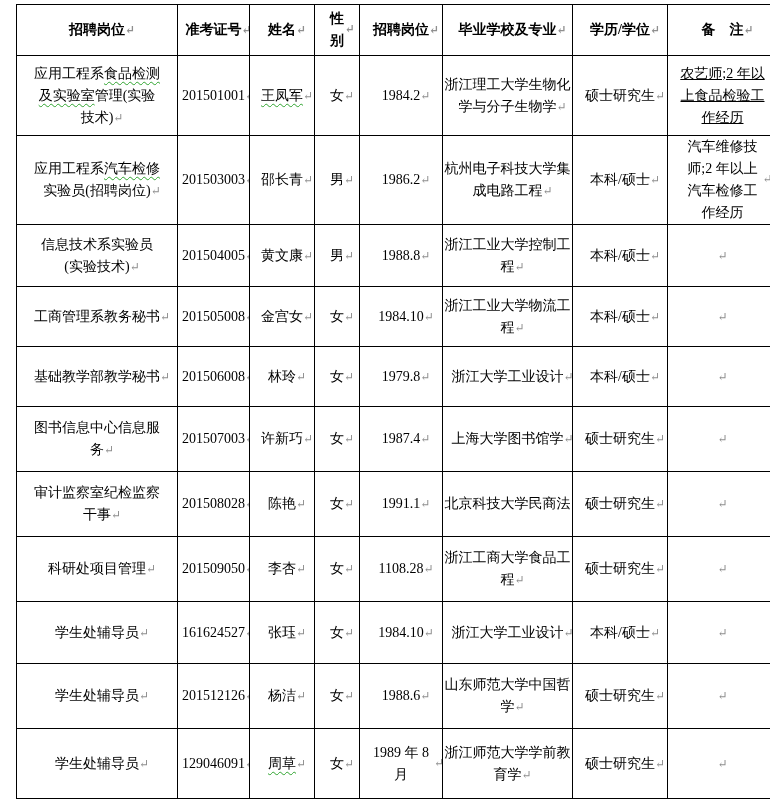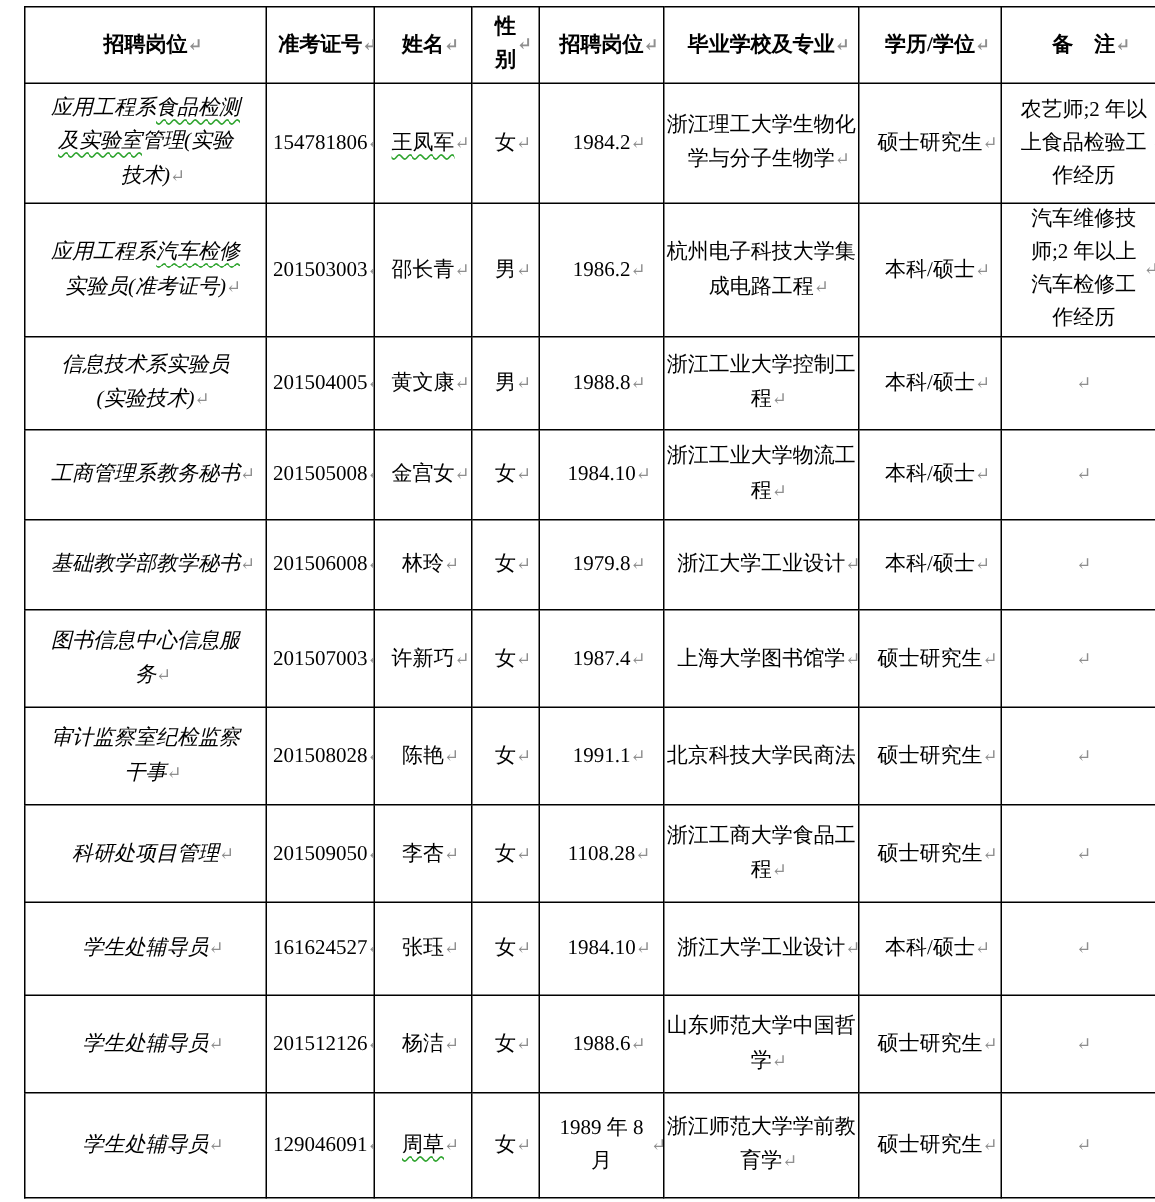--- a/index.html
+++ b/index.html
@@ -37,42 +37,42 @@
   tr.r3{height:62px;}
   tr.r4{height:60px;}
   tr.r5{height:60px;}
   tr.r6{height:65px;}
   tr.r7{height:65px;}
   tr.r8{height:65px;}
   tr.r9{height:62px;}
   tr.r10{height:65px;}
   tr.r11{height:70px;}
   
-  td.c1{padding:0 15px;font-style:italic;}
+  td.c1{padding:0 15px;}
   td.c5{padding:0 5px;}
   td.c6{padding:0 1px;}
   td.c8{padding:0 9px;}
   
   td.rowend,th.rowend{border:none;background:#fff;padding:0;text-align:left;vertical-align:middle;}
   
   .pm{display:inline-block;width:0;overflow:visible;color:var(--pm);font-size:12px;vertical-align:baseline;}
   .pm::before{content:"\21B5";}
   .pm.solo{width:auto;}
   
   .wavy{
     text-decoration-line:underline;
     text-decoration-style:wavy;
     text-decoration-color:var(--wavy);
     text-decoration-thickness:1px;
     text-underline-offset:3px;
   }
   
   .two{display:inline-block;width:1.1em;word-break:break-all;vertical-align:middle;}
   .bw{display:inline-block;max-width:66px;vertical-align:middle;}
-  .rk1{display:inline-block;max-width:92px;vertical-align:middle;}
+  .rk1{display:inline-block;max-width:92px;vertical-align:middle;text-decoration:underline;}
   .rk2{display:inline-block;max-width:80px;vertical-align:middle;}
 </style>
 </head>
 <body>
 
 <div class="page">
 <table class="doc">
   <colgroup>
     <col style="width:161px">
         <col style="width:72px">
@@ -93,32 +93,32 @@
     <th><span class="two">性别</span><span class="pm"></span></th>
     <th><span>招聘岗位</span><span class="pm"></span></th>
     <th><span>毕业学校及专业</span><span class="pm"></span></th>
     <th><span>学历/学位</span><span class="pm"></span></th>
     <th><span>备　注</span><span class="pm"></span></th>
     <th class="rowend"><span class="pm solo"></span></th>
   </tr>
 
   <tr class="r1">
     <td class="c1"><span>应用工程系</span><span class="wavy">食品检测及实验室</span><span>管理(实验技术)</span><span class="pm"></span></td>
-    <td><span>154781806</span><span class="pm"></span></td>
+    <td><span>201501001</span><span class="pm"></span></td>
     <td><span class="wavy">王凤军</span><span class="pm"></span></td>
     <td><span>女</span><span class="pm"></span></td>
     <td class="c5"><span>1984.2</span><span class="pm"></span></td>
     <td class="c6"><span>浙江理工大学生物化学与分子生物学</span><span class="pm"></span></td>
     <td><span>硕士研究生</span><span class="pm"></span></td>
     <td class="c8"><span class="rk1">农艺师;2 年以上食品检验工作经历</span><span class="pm"></span></td>
     <td class="rowend"><span class="pm solo"></span></td>
   </tr>
 
   <tr class="r2">
-    <td class="c1"><span>应用工程系</span><span class="wavy">汽车检修</span><span>实验员(准考证号)</span><span class="pm"></span></td>
+    <td class="c1"><span>应用工程系</span><span class="wavy">汽车检修</span><span>实验员(招聘岗位)</span><span class="pm"></span></td>
     <td><span>201503003</span><span class="pm"></span></td>
     <td><span>邵长青</span><span class="pm"></span></td>
     <td><span>男</span><span class="pm"></span></td>
     <td class="c5"><span>1986.2</span><span class="pm"></span></td>
     <td class="c6"><span>杭州电子科技大学集成电路工程</span><span class="pm"></span></td>
     <td><span>本科/硕士</span><span class="pm"></span></td>
     <td class="c8"><span class="rk2">汽车维修技师;2 年以上汽车检修工作经历</span><span class="pm"></span></td>
     <td class="rowend"><span class="pm solo"></span></td>
   </tr>
 

